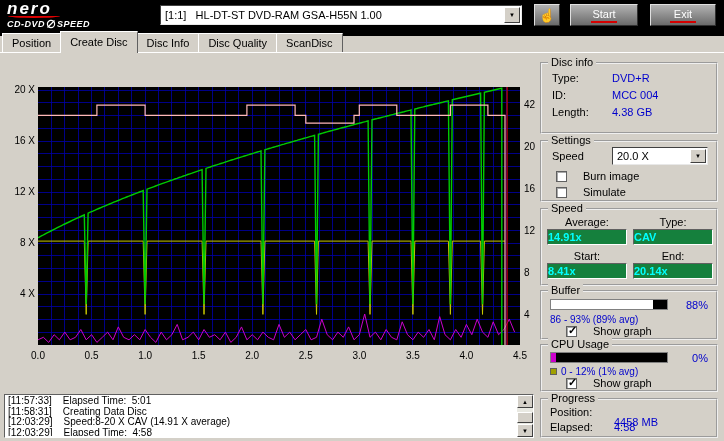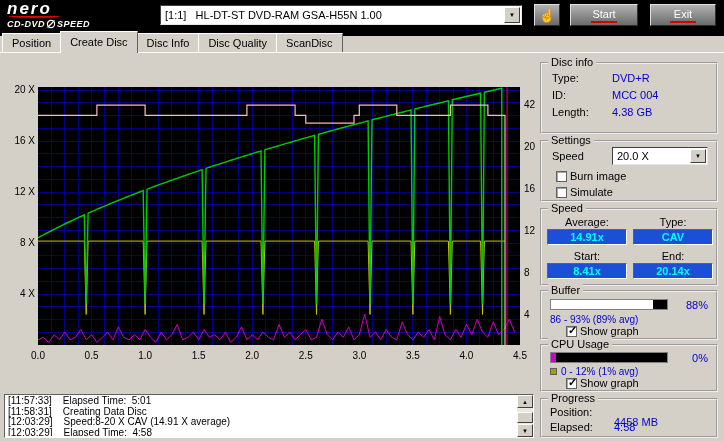--- a/index.html
+++ b/index.html
@@ -42,25 +42,25 @@
   .g-settings{top:140px;height:62px;}
   .g-speed{top:208px;height:78px;}
   .g-buffer{top:290px;height:50px;}
   .g-cpu{top:344px;height:48px;}
   .g-progress{top:398px;height:40px;}
   .gi-row{position:absolute;left:10px;right:6px;}
   .gi-label{display:inline-block;width:60px;}
   .blue{color:#0000cc;}
   .set-label{position:absolute;}
   .speed-combo{left:70px;top:5px;width:96px;height:18px;}
-  .cb-row{position:absolute;display:flex;align-items:center;gap:3px;cursor:pointer;text-align:center;}
+  .cb-row{position:absolute;display:flex;align-items:center;gap:16px;cursor:pointer;text-align:center;}
   .cb{width:11px;height:11px;background:#fff;border:1px solid #606060;box-shadow:inset 1px 1px 0 #a8a8a8;position:relative;flex:0 0 auto;}
   .cb-mark{position:absolute;left:1px;top:-3px;font-size:11px;font-weight:bold;}
   .sp-label{position:absolute;width:80px;text-align:center;}
-  .sp-box{position:absolute;width:80px;height:16px;background:#1d4ed8;color:#00ffff;border:1px solid;border-color:#606060 #fff #fff #606060;text-align:center;line-height:14px;font-weight:bold;font-size:11px;}
+  .sp-box{position:absolute;width:80px;height:16px;background:#15803d;color:#00ffff;border:1px solid;border-color:#606060 #fff #fff #606060;line-height:14px;font-weight:bold;font-size:11px;}
   .meter{position:absolute;left:8px;width:118px;height:11px;background:#000;border:1px solid #808080;}
   .meter-fill{height:100%;}
   .pct{position:absolute;right:8px;color:#0000cc;}
   .range-text{position:absolute;left:8px;font-size:10px;color:#0000cc;white-space:pre;}
   .swatch{position:absolute;left:8px;width:7px;height:7px;border:1px solid #606060;}
 
   
   .logbox{position:absolute;left:4px;top:394px;width:530px;height:44px;background:#fff;border:1px solid;border-color:#606060 #fff #fff #606060;}
   .log-lines{position:absolute;left:3px;top:1px;right:18px;bottom:1px;overflow:hidden;font-size:10px;line-height:10.5px;}
   .log-line{white-space:pre;}

